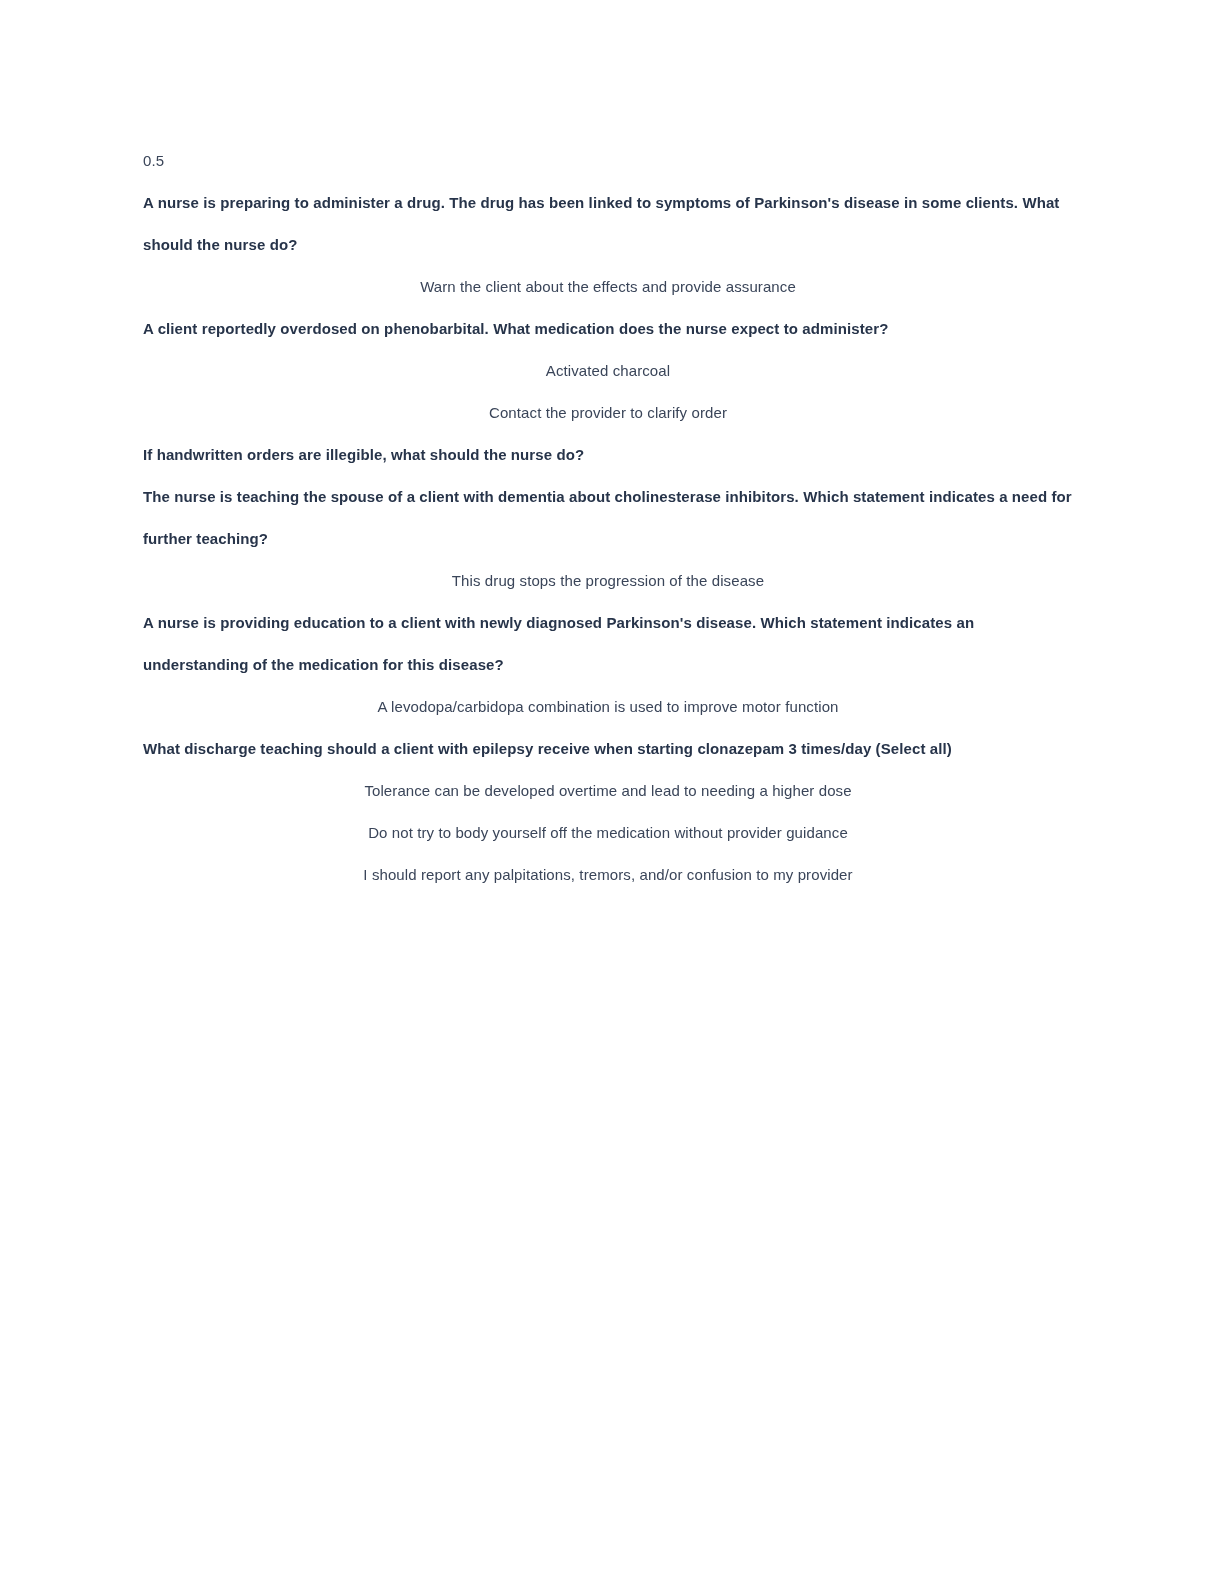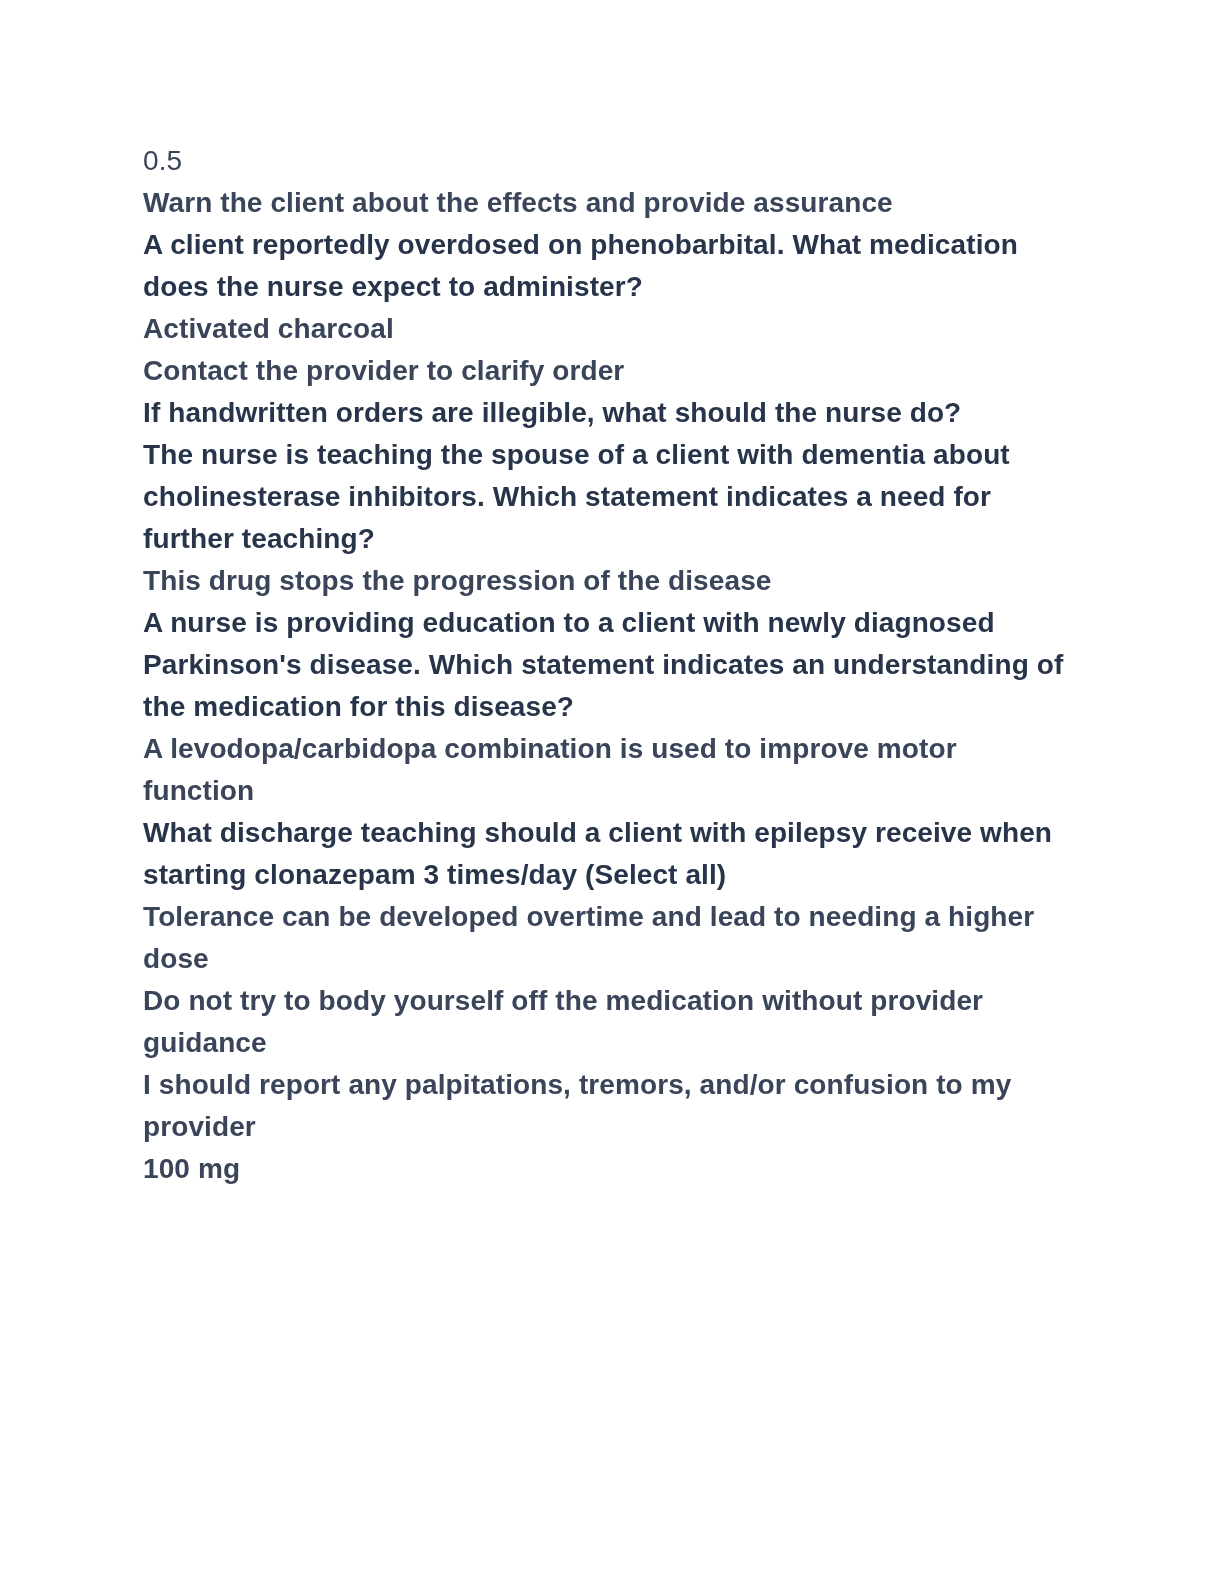--- a/index.html
+++ b/index.html
@@ -18,55 +18,56 @@
     position: relative;
     width: 1224px;
     height: 1584px;
     box-sizing: border-box;
     padding: 140px 150px 0 143px;
   }
   .doc-body {
     width: 930px;
   }
   .line {
-    font-size: 28px;
+    font-size: 15px;
     line-height: 42px;
     letter-spacing: 0.1px;
     color: #2f3c55;
     font-weight: 400;
   }
   .q {
     font-weight: 700;
     color: #27344a;
   }
   .a {
-    font-weight: 700;
+    font-weight: 400;
     color: #3a4559;
+    text-align: center;
   }
   .score {
     font-weight: 400;
     color: #3a4559;
   }
 </style>
 </head>
 <body>
 
 <div class="page">
   <div class="doc-body">
     <div class="line score">0.5</div>
     <div>
+        <div class="line q">A nurse is preparing to administer a drug. The drug has been linked to symptoms of Parkinson's disease in some clients. What should the nurse do?</div>
         <div class="line a">Warn the client about the effects and provide assurance</div>
         <div class="line q">A client reportedly overdosed on phenobarbital. What medication does the nurse expect to administer?</div>
         <div class="line a">Activated charcoal</div>
         <div class="line a">Contact the provider to clarify order</div>
         <div class="line q">If handwritten orders are illegible, what should the nurse do?</div>
         <div class="line q">The nurse is teaching the spouse of a client with dementia about cholinesterase inhibitors. Which statement indicates a need for further teaching?</div>
         <div class="line a">This drug stops the progression of the disease</div>
         <div class="line q">A nurse is providing education to a client with newly diagnosed Parkinson's disease. Which statement indicates an understanding of the medication for this disease?</div>
         <div class="line a">A levodopa/carbidopa combination is used to improve motor function</div>
         <div class="line q">What discharge teaching should a client with epilepsy receive when starting clonazepam 3 times/day (Select all)</div>
         <div class="line a">Tolerance can be developed overtime and lead to needing a higher dose</div>
         <div class="line a">Do not try to body yourself off the medication without provider guidance</div>
         <div class="line a">I should report any palpitations, tremors, and/or confusion to my provider</div>
-        <div class="line a">100 mg</div>
       </div>
   </div>
 </div>
 
 </body></html>

